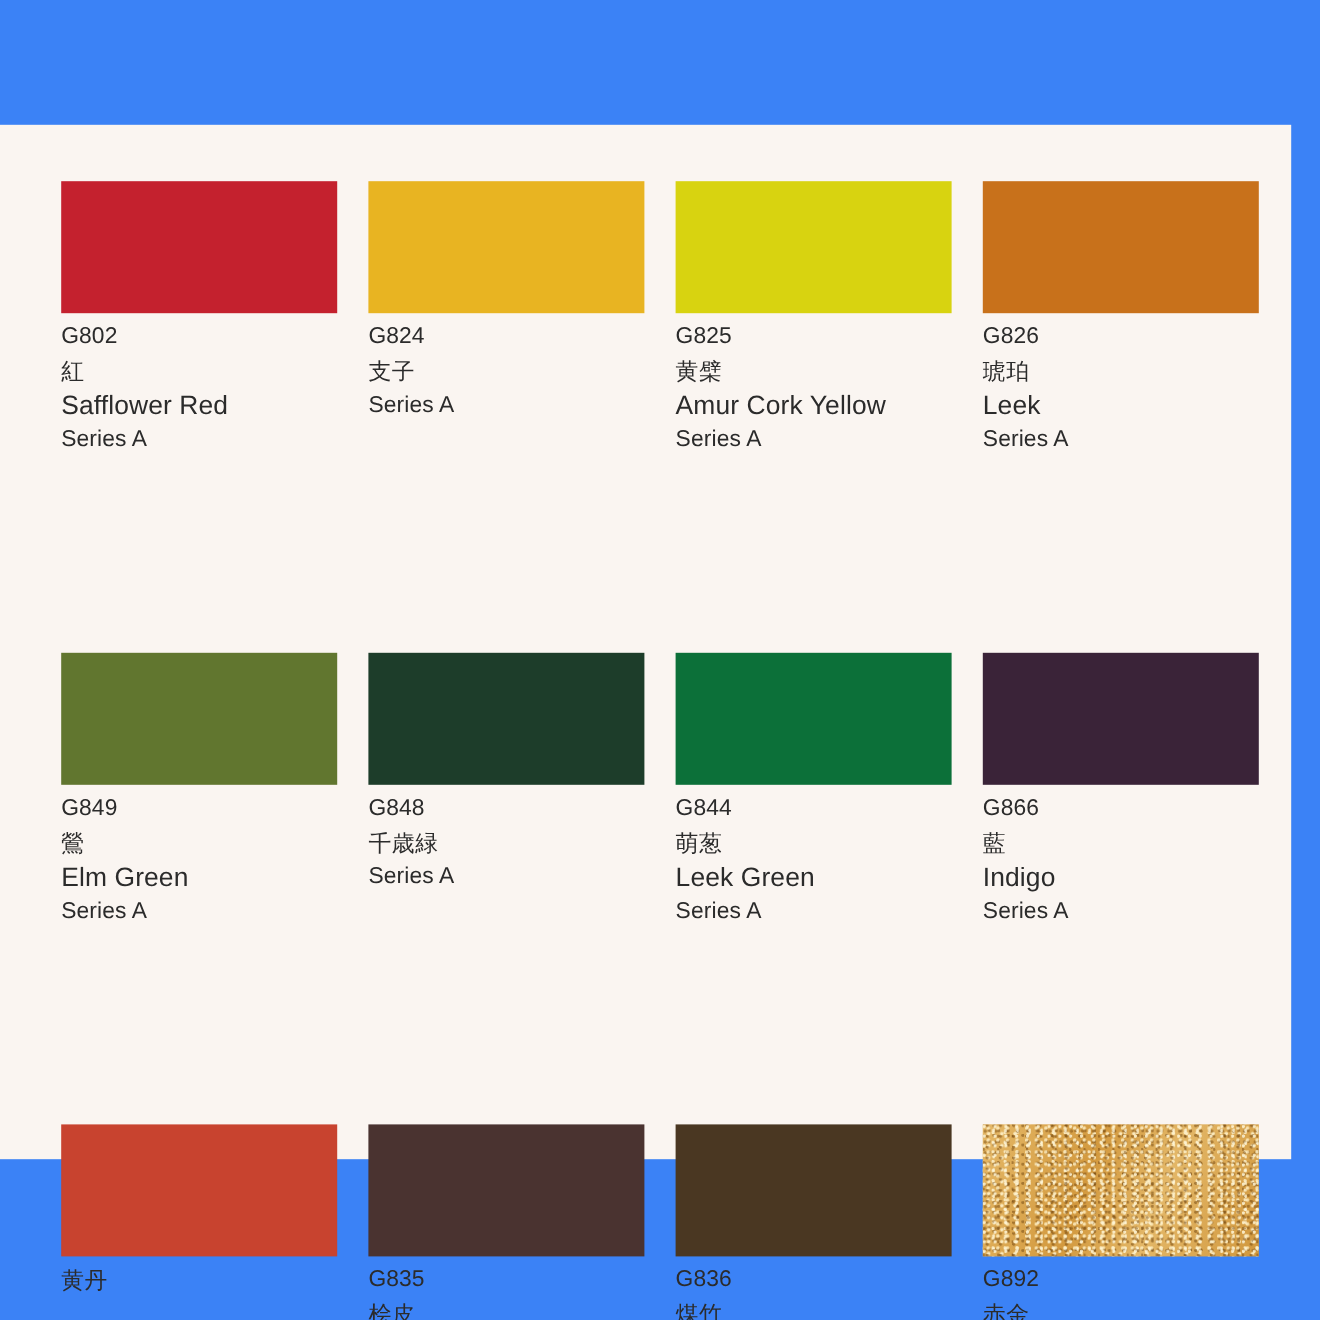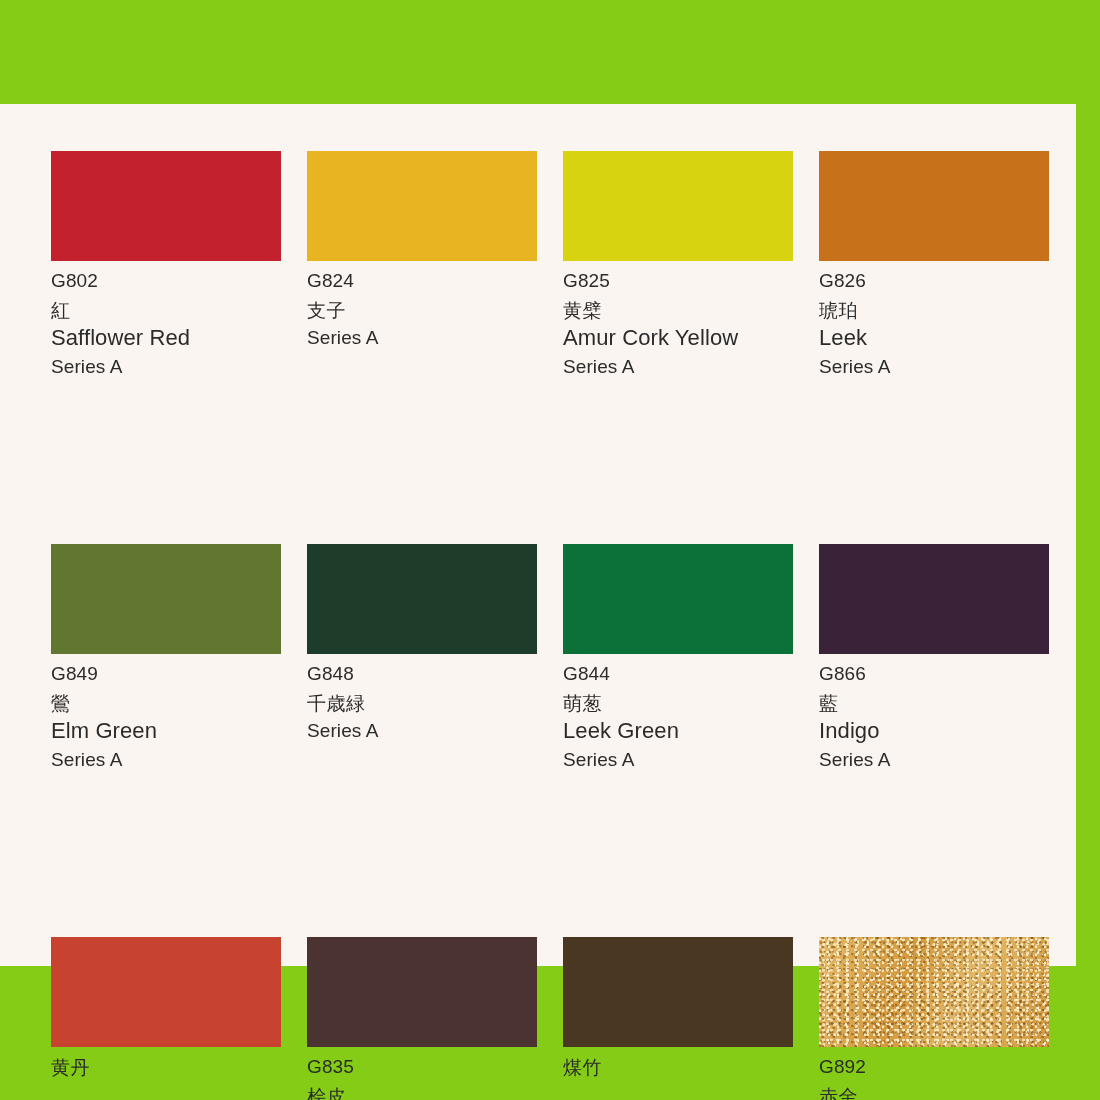--- a/index.html
+++ b/index.html
@@ -100,21 +100,21 @@
     font-size: 22px;
   }
 
   .label-line.series {
     font-size: 19px;
   }
 </style>
 </head>
 <body style="background: rgb(244, 244, 242);">
 
-<div id="page" style="background: #84cc16;">
+<div id="page" style="background: #3b82f6;">
   <div class="panel" style="background: rgb(250, 245, 241);"></div>
   <div class="grid">
 
     <div class="swatch-card">
       <span class="swatch-chip" style="background: rgb(196, 33, 46);"></span>
       <div class="label-block">
         <span class="label-line code">G802</span>
         <span class="label-line jp">紅</span>
         <span class="label-line en">Safflower Red</span>
         <span class="label-line series">Series A</span>
@@ -202,20 +202,21 @@
       <div class="label-block">
         <span class="label-line code">G835</span>
         <span class="label-line jp">桧皮</span>
 
       </div>
     </div>
 
     <div class="swatch-card">
       <span class="swatch-chip" style="background: rgb(74, 55, 34);"></span>
       <div class="label-block">
+        <span class="label-line code">G836</span>
         <span class="label-line jp">煤竹</span>
 
       </div>
     </div>
 
     <div class="swatch-card">
       <span class="swatch-chip metallic" style="background-color: rgb(215, 159, 68);"></span>
       <div class="label-block">
         <span class="label-line code">G892</span>
         <span class="label-line jp">赤金</span>

